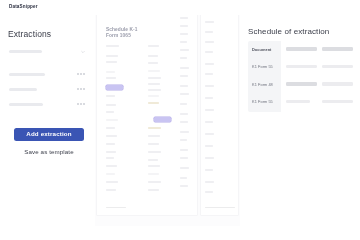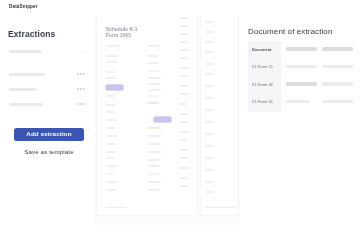--- a/index.html
+++ b/index.html
@@ -47,21 +47,21 @@
     top: 15px;
     width: 95px;
     height: 211px;
     background: #ffffff;
   }
   .panel-title {
     position: absolute;
     left: 8px;
     top: 14px;
     font-size: 8.5px;
-    font-weight: bold;
+    font-weight: normal;
     color: #3a3d49;
     letter-spacing: 0.1px;
   }
   .select-row {
     position: absolute;
     left: 8px;
     top: 31px;
     width: 79px;
     height: 11px;
     background: #ffffff;
@@ -405,21 +405,21 @@
       <div class="ln" style="left:4px; top:130px; width:8px"></div>
       <div class="ln" style="left:4px; top:142px; width:9px"></div>
       <div class="ln" style="left:4px; top:154px; width:8px"></div>
       <div class="ln" style="left:4px; top:166px; width:9px"></div>
       <div class="ln" style="left:4px; top:176px; width:8px"></div>
       <div class="doc-footline" style="left:4px; top:192px; width:30px"></div>
     </div>
   </div>
 
   <div class="preview">
-    <div class="preview-title">Document of extraction</div>
+    <div class="preview-title">Schedule of extraction</div>
 
     <div class="table-card">
       <div class="tcol-label"></div>
 
       <div class="trow" style="top:0">
         <div class="tcell-text header">Document</div>
         <div class="tbar c1 dark" style="width:31px"></div>
         <div class="tbar c2 dark" style="width:31px"></div>
       </div>
 

